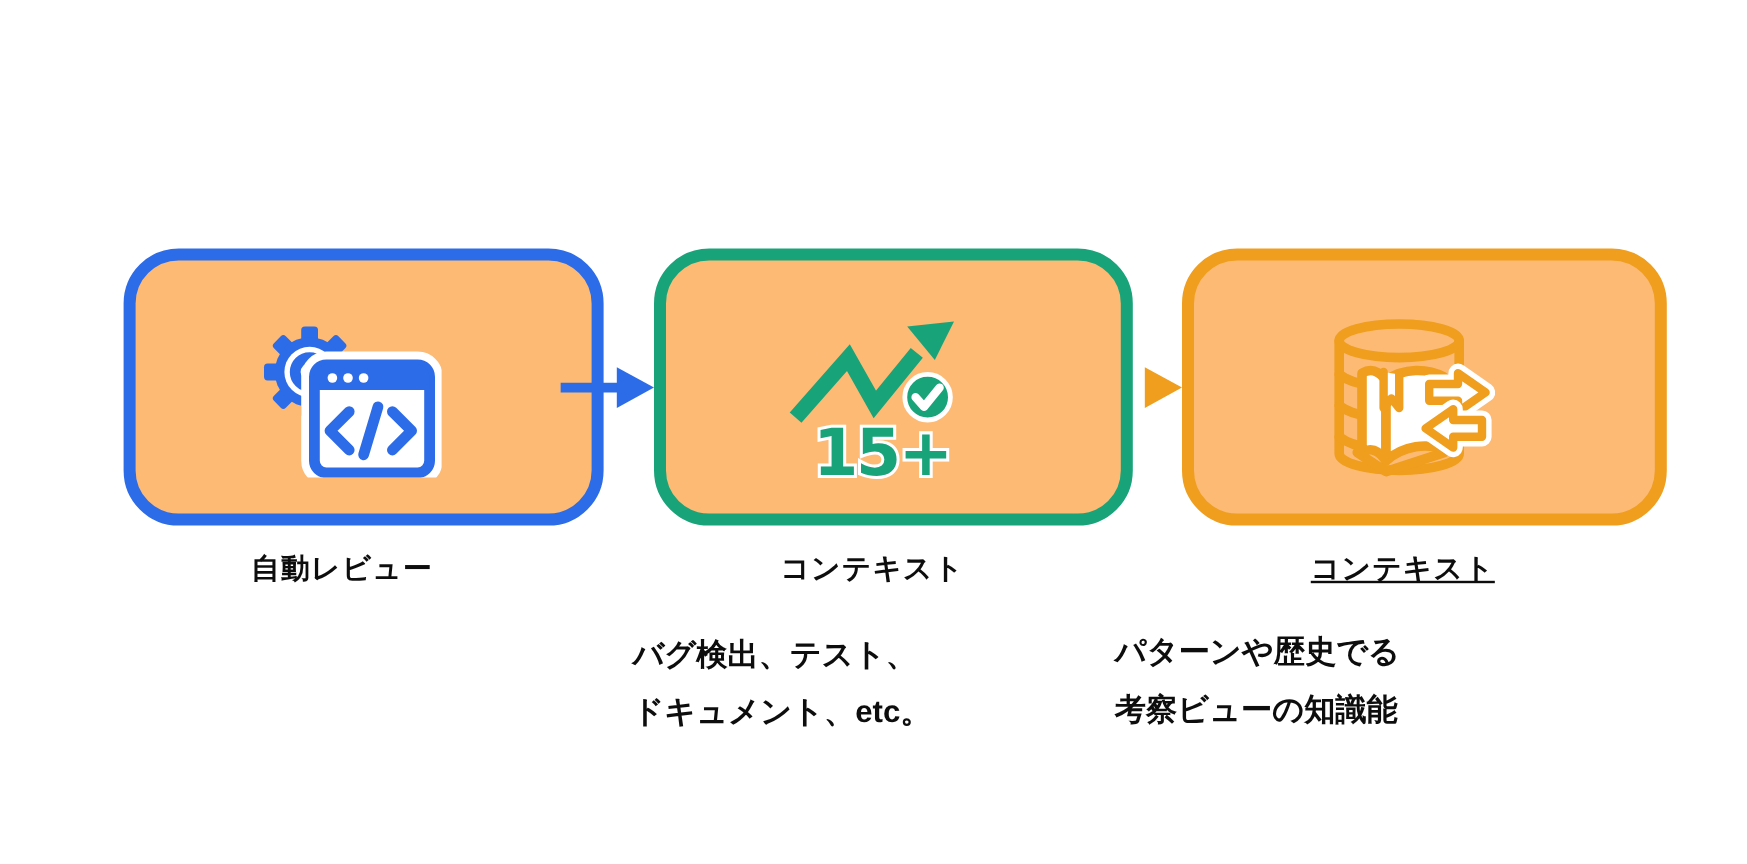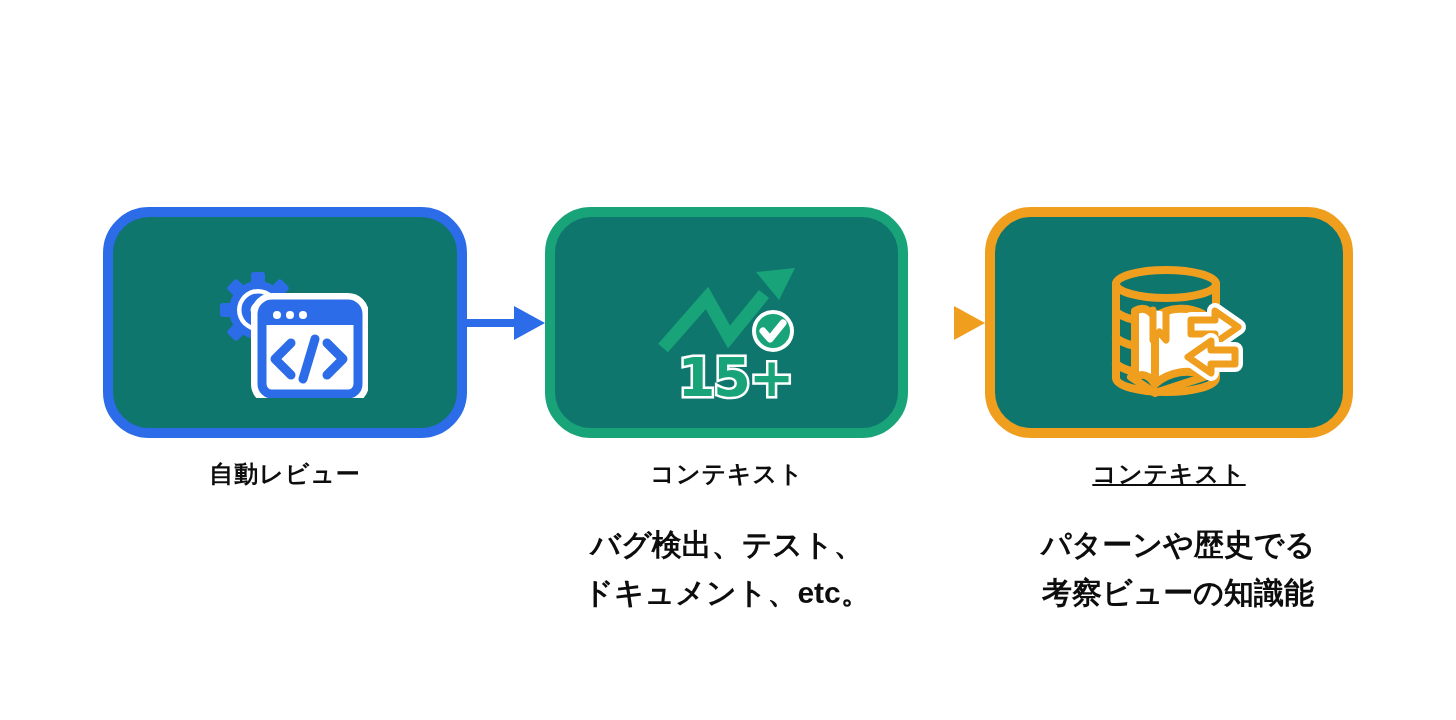--- a/index.html
+++ b/index.html
@@ -11,22 +11,23 @@
     overflow: hidden;
     font-family: "Liberation Sans", "DejaVu Sans", sans-serif;
     color: #0d0d0d;
   }
   .step-card {
     position: absolute;
     top: 207px;
     height: 211px;
     border-radius: 46px;
     border: 10px solid;
-    background: #0f766e;
+    background: #fdba74;
     box-sizing: content-box;
+    padding-left: 36px;
   }
   .card-blue   { left: 103px; width: 344px; border-color: #2d6ce8; }
   .card-green  { left: 545px; width: 343px; border-color: #19a379; }
   .card-orange { left: 985px; width: 348px; border-color: #ef9e1e; }
 
   .card-icon { position: absolute; }
 
   .step-title {
     position: absolute;
     top: 458px;
@@ -36,28 +37,27 @@
     text-align: center;
     white-space: nowrap;
   }
   .title-0 { left: 85px;  width: 400px; }
   .title-1 { left: 527px; width: 400px; }
   .title-2 { left: 969px; width: 400px; text-decoration: underline; }
 
   .step-subtitle {
     position: absolute;
     top: 521px;
-    font-size: 30px;
+    font-size: 26px;
     font-weight: 700;
     line-height: 48px;
-    text-align: center;
     white-space: nowrap;
   }
   .subtitle-1 { left: 527px; width: 400px; }
-  .subtitle-2 { left: 978px; width: 400px; }
+  .subtitle-2 { left: 929px; width: 400px; font-family: Liberation Mono, monospace; }
 
   .connector { position: absolute; top: 304px; }
   .connector-1 { left: 467px; }
   .connector-2 { left: 908px; }
 
   .badge-text {
     font-family: "DejaVu Sans", "Liberation Sans", sans-serif;
     font-size: 54px;
     font-weight: 800;
     letter-spacing: -2px;

